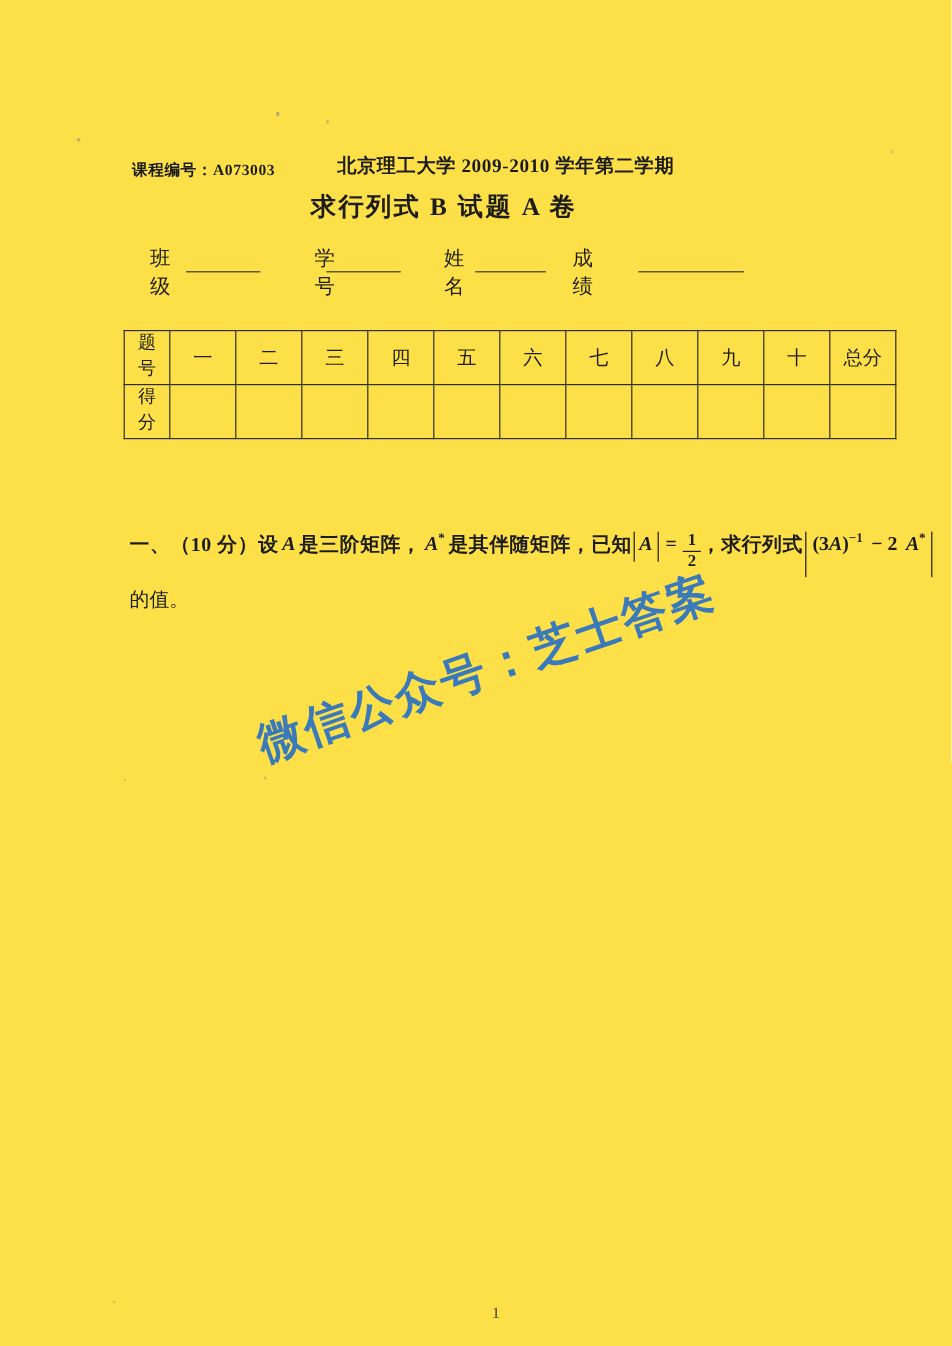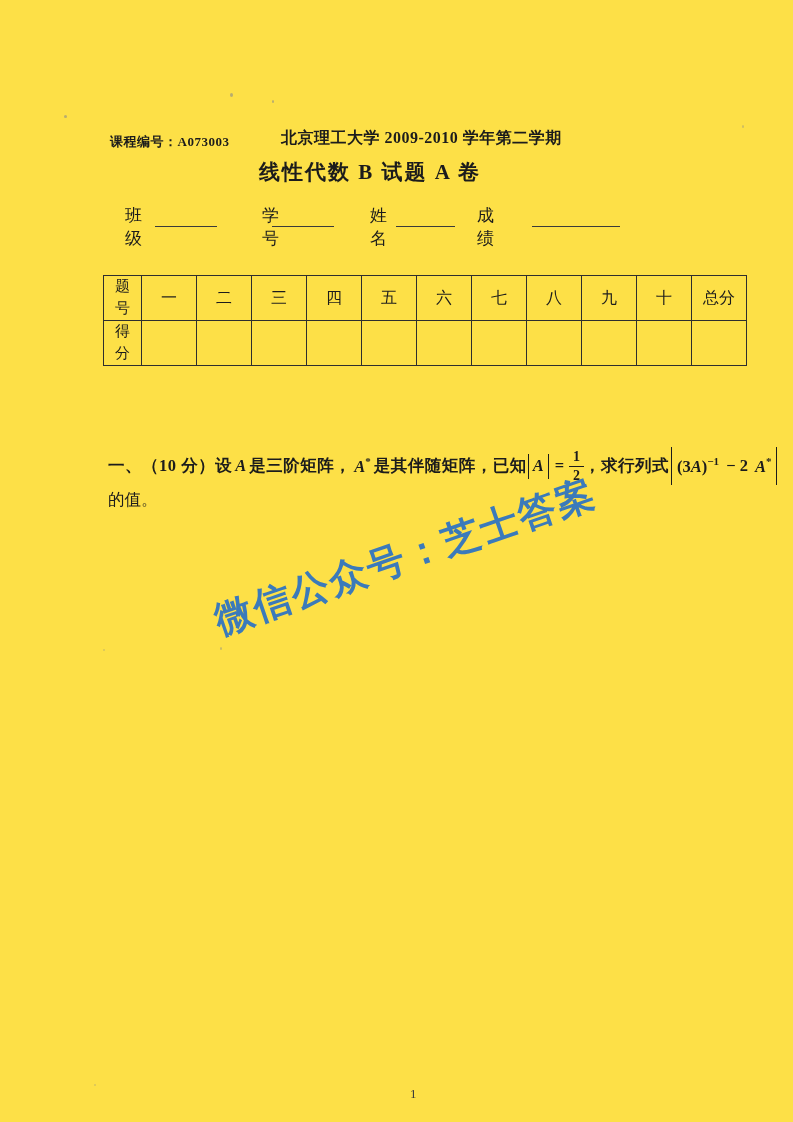--- a/index.html
+++ b/index.html
@@ -69,21 +69,21 @@
   .vlabel {
     display: inline-block; width: 1.05em;
     word-break: break-all; line-height: 1.45;
     font-size: 15px;
   }
 
   
   .q-line1 {
     position: absolute; left: 108px; top: 443px;
     height: 46px; width: 660px;
-    display: flex; align-items: center;
+    display: flex; 
     font-size: 16.5px; font-weight: bold;
     white-space: nowrap;
   }
   .q-line2 {
     position: absolute; left: 108px; top: 489px;
     font-size: 16.5px; font-weight: normal;
   }
   .cn { letter-spacing: 0.5px; }
   .mi {
     font-style: italic; font-weight: bold;
@@ -141,21 +141,21 @@
   .s6 { left: 742px; top: 125px; width: 2px; height: 3px; opacity: 0.4; }
   .s7 { left: 94px;  top: 1084px; width: 2px; height: 2px; opacity: 0.35; }
 </style>
 </head>
 <body>
 
 <div class="page">
 
   <div class="course-code">课程编号：A073003</div>
   <div class="school-term">北京理工大学 2009-2010 学年第二学期</div>
-  <div class="exam-title">线性代数 B 试题 A 卷</div>
+  <div class="exam-title">求行列式 B 试题 A 卷</div>
 
   <div class="fields-row">
     <span class="field-label lbl-class">班级</span>
     <span class="blank-line line-class"></span>
 
     <span class="field-label lbl-id">学号</span>
     <span class="blank-line line-id"></span>
 
     <span class="field-label lbl-name">姓名</span>
     <span class="blank-line line-name"></span>

